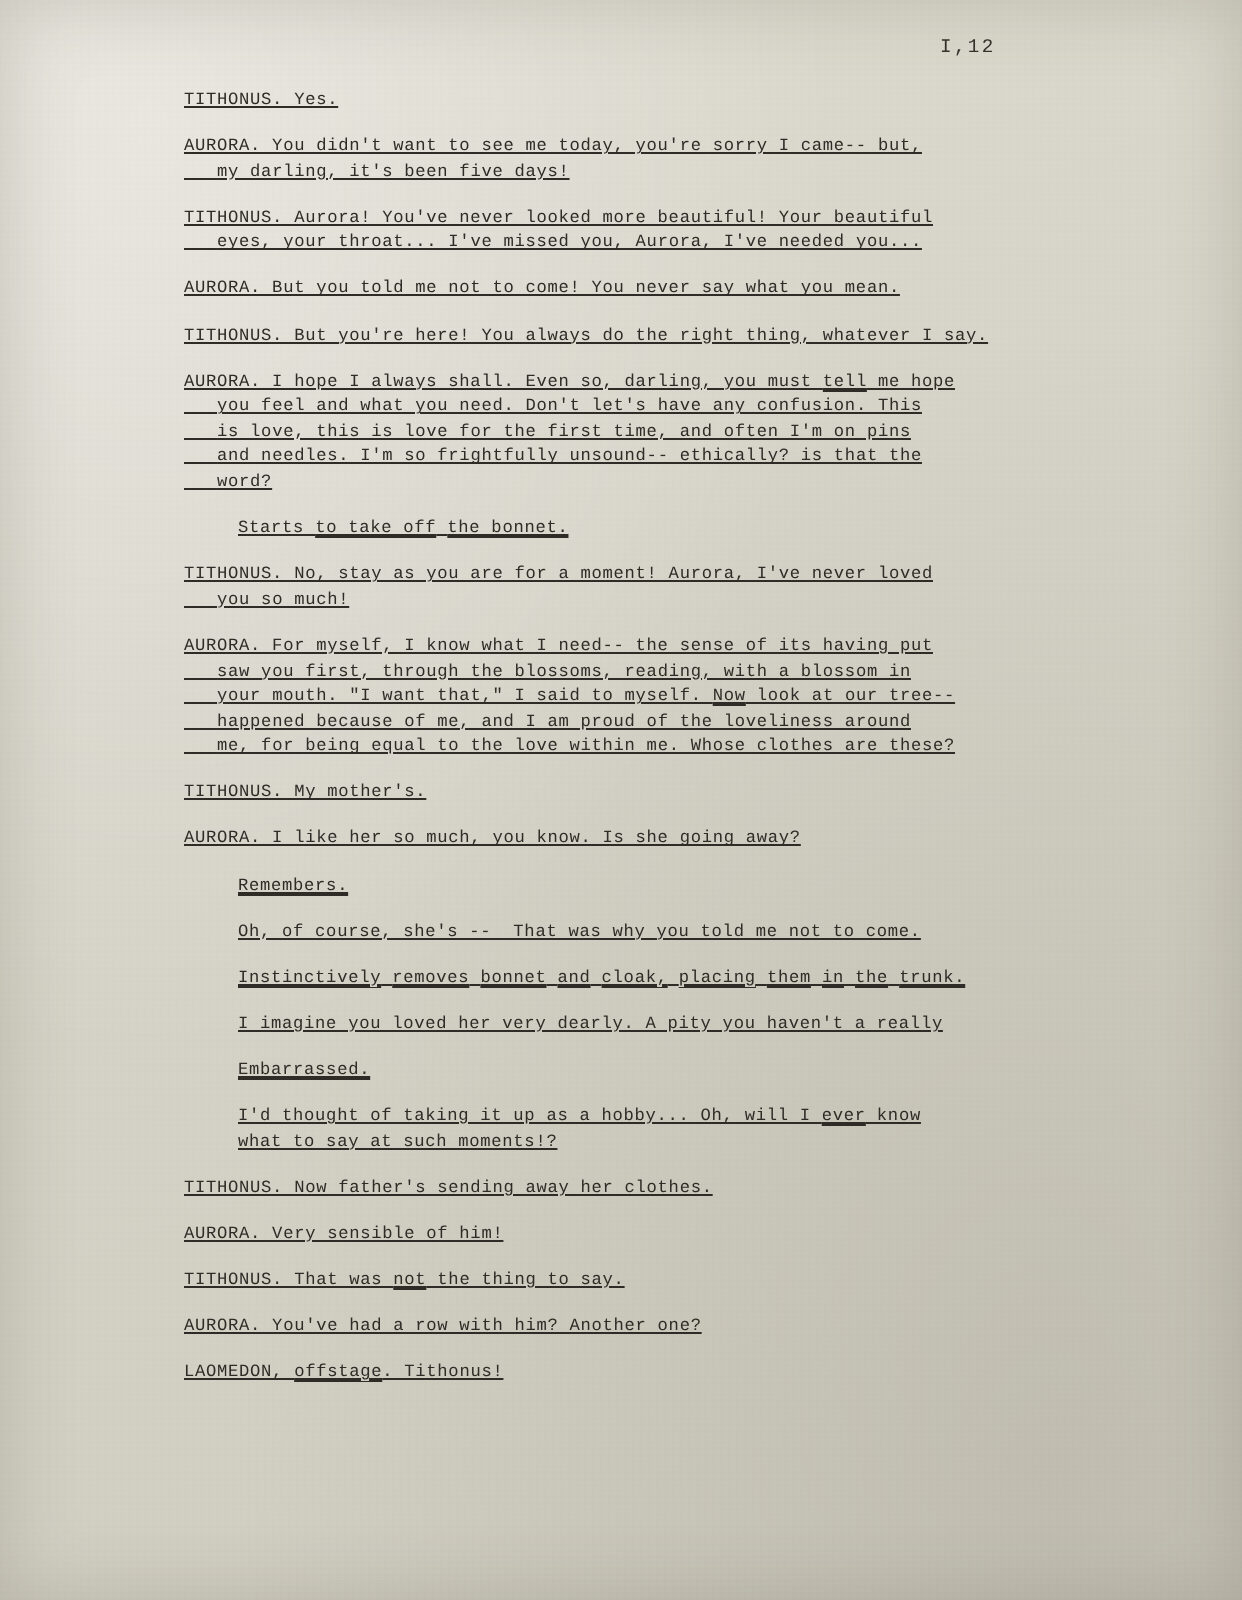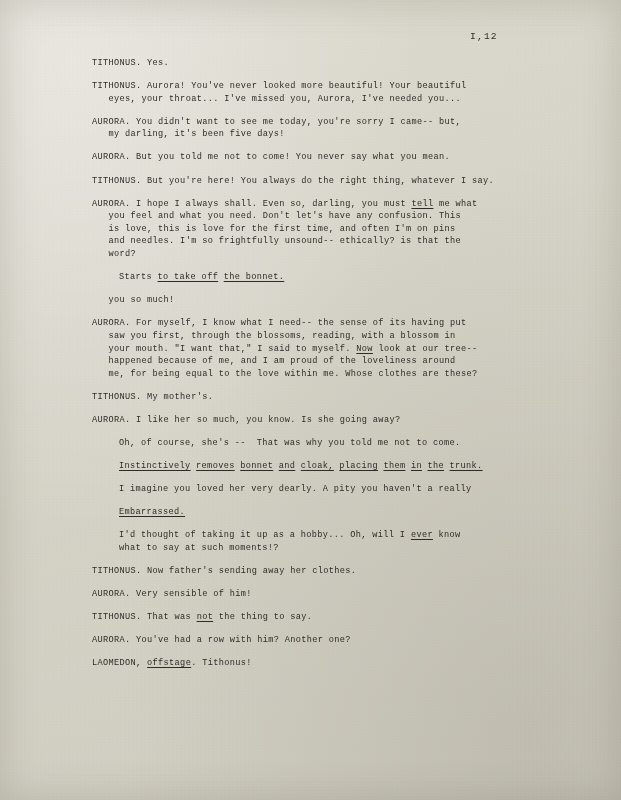--- a/index.html
+++ b/index.html
@@ -30,27 +30,28 @@
     top:0; left:0; right:0; bottom:0;
     pointer-events: none;
     opacity: 0.35;
     background-image:
       repeating-linear-gradient(0deg, rgba(0,0,0,0.012) 0px, rgba(0,0,0,0.012) 1px, rgba(255,255,255,0) 1px, rgba(255,255,255,0) 3px),
       repeating-linear-gradient(90deg, rgba(0,0,0,0.010) 0px, rgba(0,0,0,0.010) 1px, rgba(255,255,255,0) 1px, rgba(255,255,255,0) 4px);
   }
   .content {
     position: absolute;
     left: 92px;
-    top: 29px;
+    top: 16px;
     width: 460px;
     font-family: "Liberation Mono", "DejaVu Sans Mono", monospace;
     font-size: 8.6px;
     line-height: 12.6px;
     color: #2f2c27;
     letter-spacing: 0.35px;
+    text-decoration: underline;
   }
   .page-number {
     position: absolute;
     top: 2px;
     left: 378px;
     font-family: "Liberation Mono", "DejaVu Sans Mono", monospace;
     font-size: 9.6px;
     color: #34302a;
     letter-spacing: 1.2px;
   }
@@ -76,58 +77,62 @@
   <div class="paper-edge"></div>
   <div class="grain"></div>
 
   <div class="content">
     <div class="page-number">I,12</div>
     <div id="blocks" style="padding-top:28px;">
         <div class="block">
           <div class="line"><span>TITHONUS. Yes.</span></div>
         </div>
         <div class="block">
+          <div class="line"><span>AURORA. You didn't want to see me today, you're sorry I came-- but,</span></div>
+          <div class="line"><span>   my darling, it's been five days!</span></div>
+        </div>
+        <div class="block">
           <div class="line"><span>TITHONUS. Aurora! You've never looked more beautiful! Your beautiful</span></div>
           <div class="line"><span>   eyes, your throat... I've missed you, Aurora, I've needed you...</span></div>
-        </div>
-        <div class="block">
-          <div class="line"><span>AURORA. You didn't want to see me today, you're sorry I came-- but,</span></div>
-          <div class="line"><span>   my darling, it's been five days!</span></div>
         </div>
         <div class="block">
           <div class="line"><span>AURORA. But you told me not to come! You never say what you mean.</span></div>
         </div>
         <div class="block">
           <div class="line"><span>TITHONUS. But you're here! You always do the right thing, whatever I say.</span></div>
         </div>
         <div class="block">
-          <div class="line"><span>AURORA. I hope I always shall. Even so, darling, you must </span><span class="u">tell</span><span> me what</span></div>
+          <div class="line"><span>AURORA. I hope I always shall. Even so, darling, you must </span><span class="u">tell</span><span> me hope</span></div>
           <div class="line"><span>   you feel and what you need. Don't let's have any confusion. This</span></div>
           <div class="line"><span>   is love, this is love for the first time, and often I'm on pins</span></div>
           <div class="line"><span>   and needles. I'm so frightfully unsound-- ethically? is that the</span></div>
           <div class="line"><span>   word?</span></div>
         </div>
         <div class="block stage">
           <div class="line"><span>Starts </span><span class="u">to take off</span><span> </span><span class="u">the bonnet.</span></div>
         </div>
         <div class="block">
+          <div class="line"><span>TITHONUS. No, stay as you are for a moment! Aurora, I've never loved</span></div>
           <div class="line"><span>   you so much!</span></div>
         </div>
         <div class="block">
           <div class="line"><span>AURORA. For myself, I know what I need-- the sense of its having put</span></div>
           <div class="line"><span>   saw you first, through the blossoms, reading, with a blossom in</span></div>
           <div class="line"><span>   your mouth. "I want that," I said to myself. </span><span class="u">Now</span><span> look at our tree--</span></div>
           <div class="line"><span>   happened because of me, and I am proud of the loveliness around</span></div>
           <div class="line"><span>   me, for being equal to the love within me. Whose clothes are these?</span></div>
         </div>
         <div class="block">
           <div class="line"><span>TITHONUS. My mother's.</span></div>
         </div>
         <div class="block">
           <div class="line"><span>AURORA. I like her so much, you know. Is she going away?</span></div>
+        </div>
+        <div class="block stage">
+          <div class="line"><span class="u">Remembers.</span></div>
         </div>
         <div class="block stage">
           <div class="line"><span>Oh, of course, she's --  That was why you told me not to come.</span></div>
         </div>
         <div class="block stage">
           <div class="line"><span class="u">Instinctively</span><span> </span><span class="u">removes</span><span> </span><span class="u">bonnet</span><span> </span><span class="u">and</span><span> </span><span class="u">cloak,</span><span> </span><span class="u">placing</span><span> </span><span class="u">them</span><span> </span><span class="u">in</span><span> </span><span class="u">the</span><span> </span><span class="u">trunk.</span></div>
         </div>
         <div class="block stage">
           <div class="line"><span>I imagine you loved her very dearly. A pity you haven't a really</span></div>
         </div>

